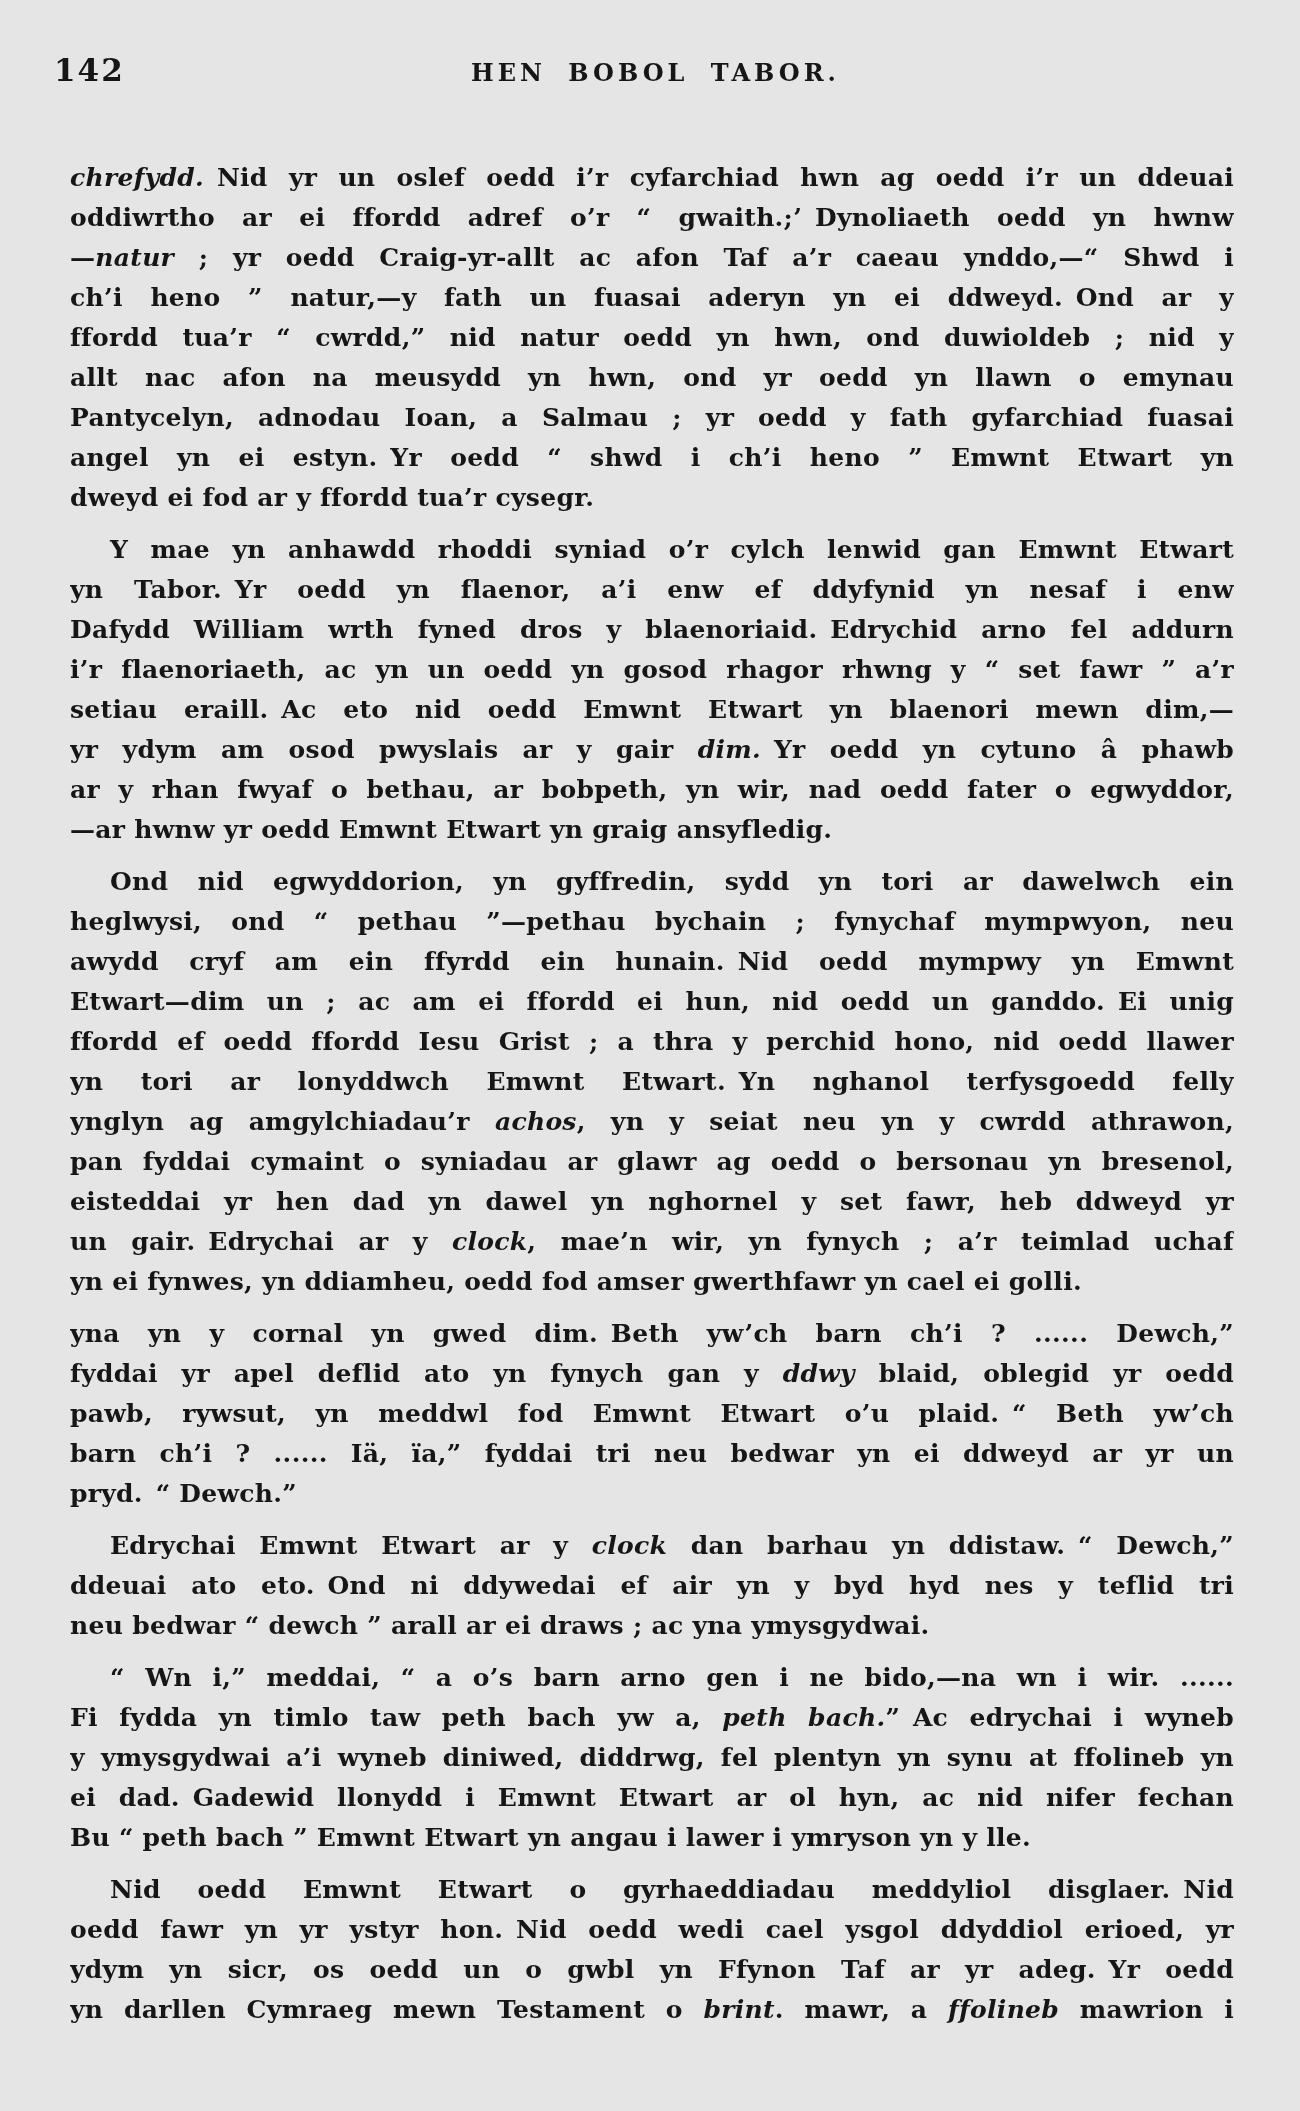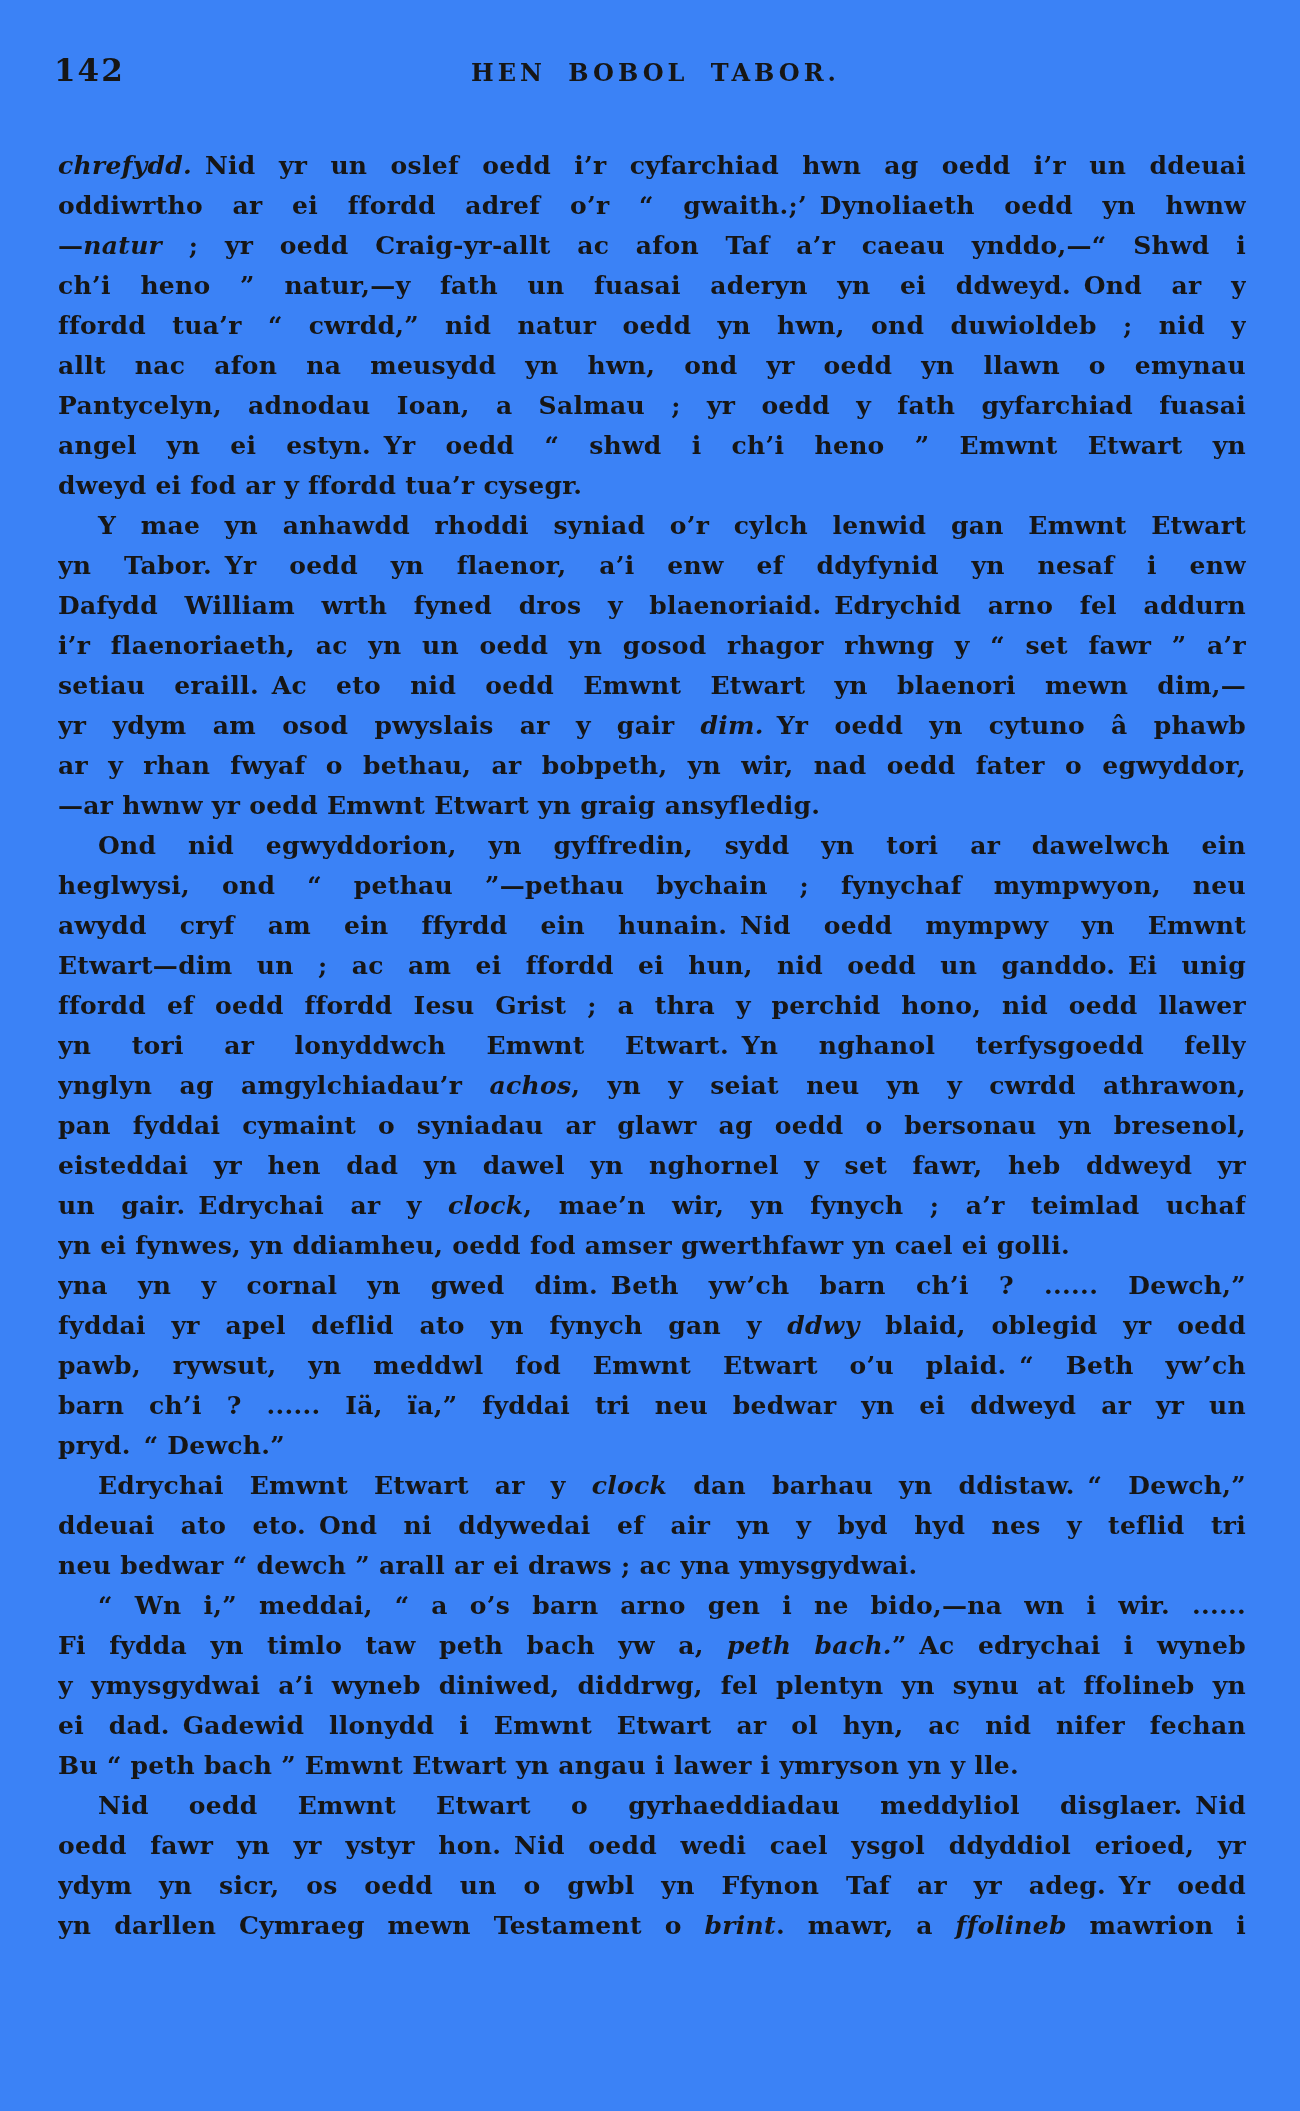--- a/index.html
+++ b/index.html
@@ -1,20 +1,20 @@
 <!DOCTYPE html>
 <html><head>
 <meta charset="utf-8">
 <style>
   html, body { margin: 0; padding: 0; }
   .page {
     position: relative;
     width: 1300px;
     height: 2111px;
-    background: #3b82f6;
+    background: #e5e5e5;
     color: #161616;
     font-family: "DejaVu Serif", "Liberation Serif", serif;
     overflow: hidden;
   }
   .page-number {
     position: absolute;
     left: 54px;
     top: 52px;
     font-size: 31px;
     font-weight: 700;
@@ -33,21 +33,21 @@
   }
   .body-text {
     position: absolute;
     left: 58px;
     top: 146px;
     width: 1188px;
     font-size: 25px;
     font-weight: 700;
     letter-spacing: 0.3px;
   }
-  .paragraph { margin: 0; }
+  .paragraph { margin: 12px; }
   .line {
     height: 40px;
     line-height: 40px;
     text-align: justify;
     text-align-last: justify;
     overflow: hidden;
   }
   .line.indent { text-indent: 40px; }
   .line.last { text-align-last: left; }
   .it { font-style: italic; }

